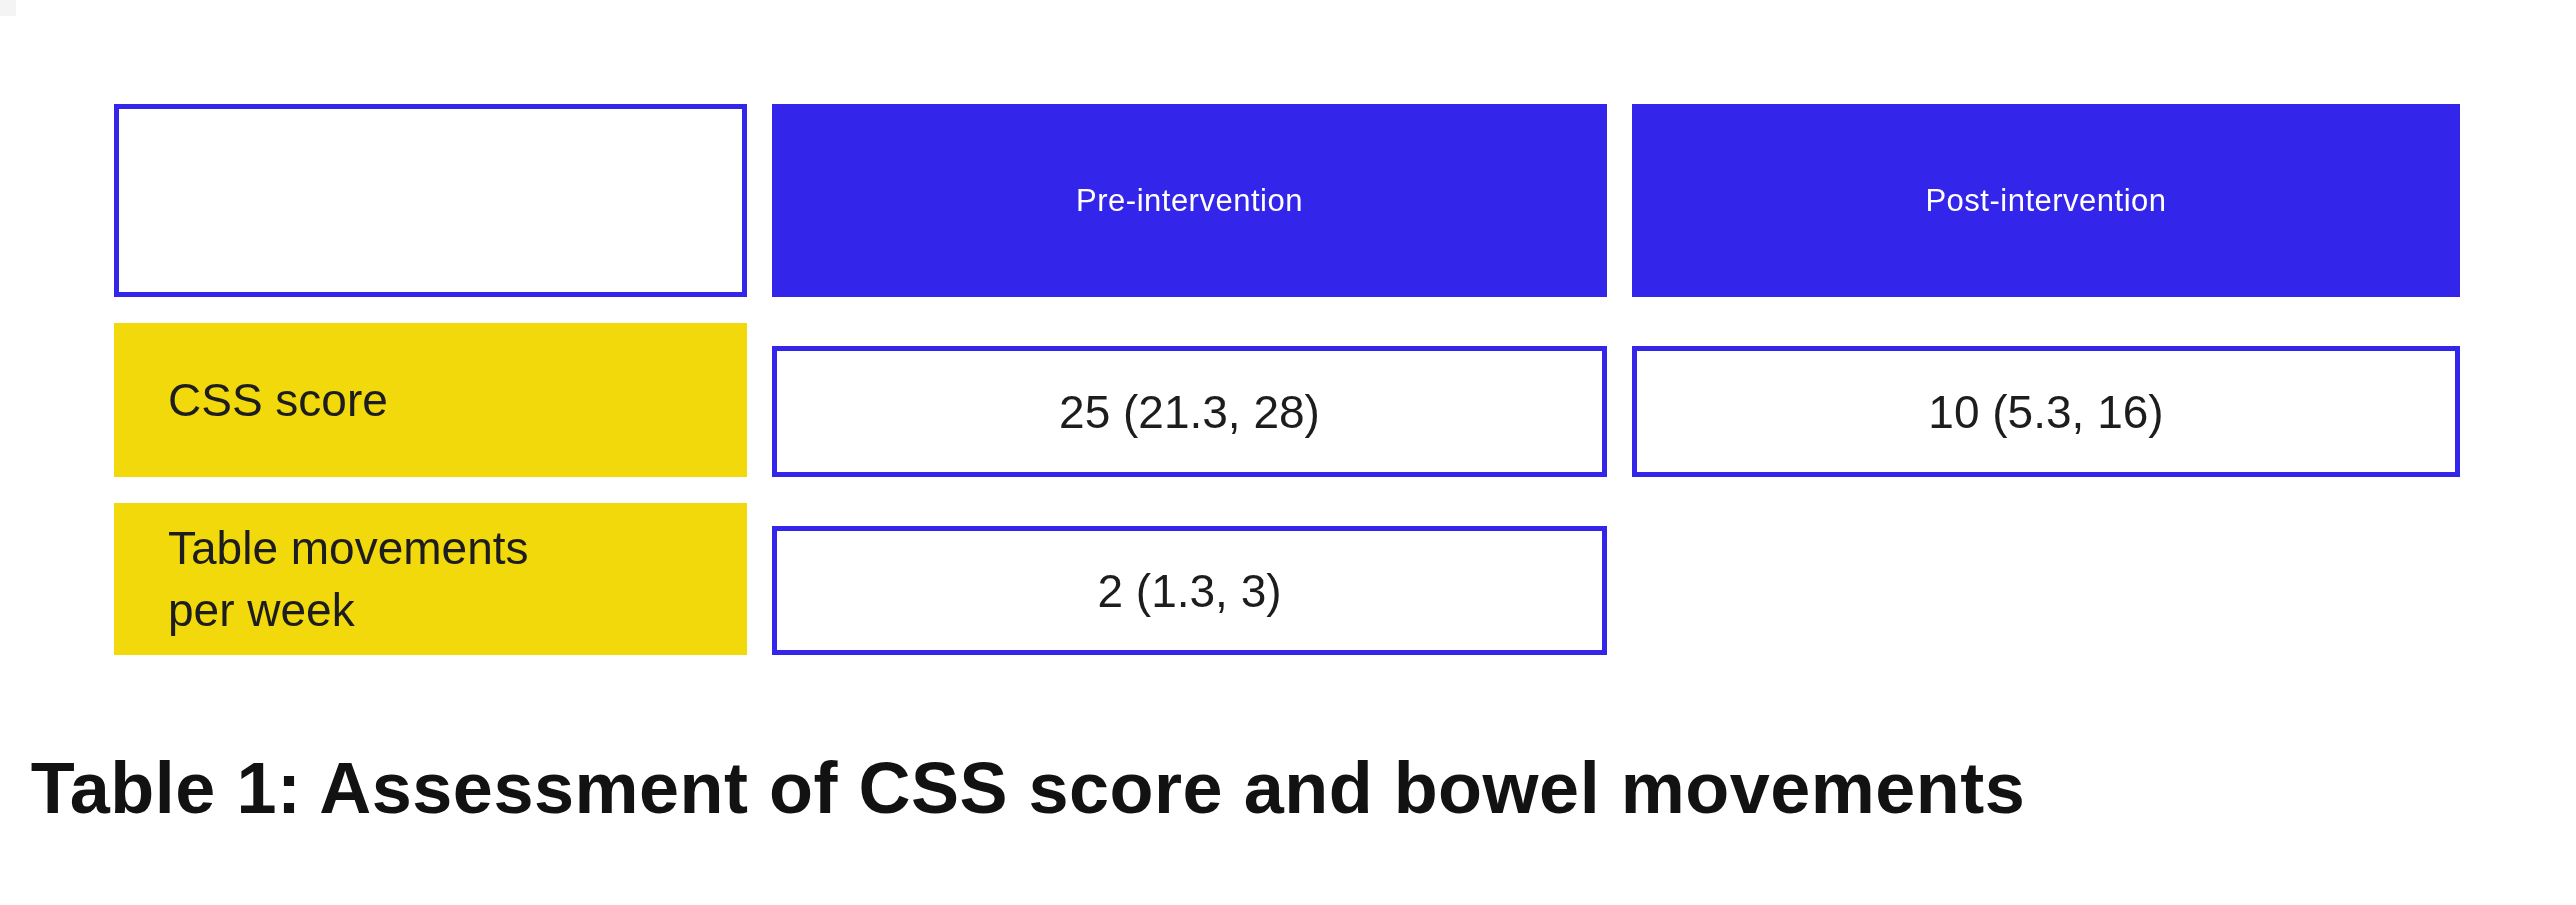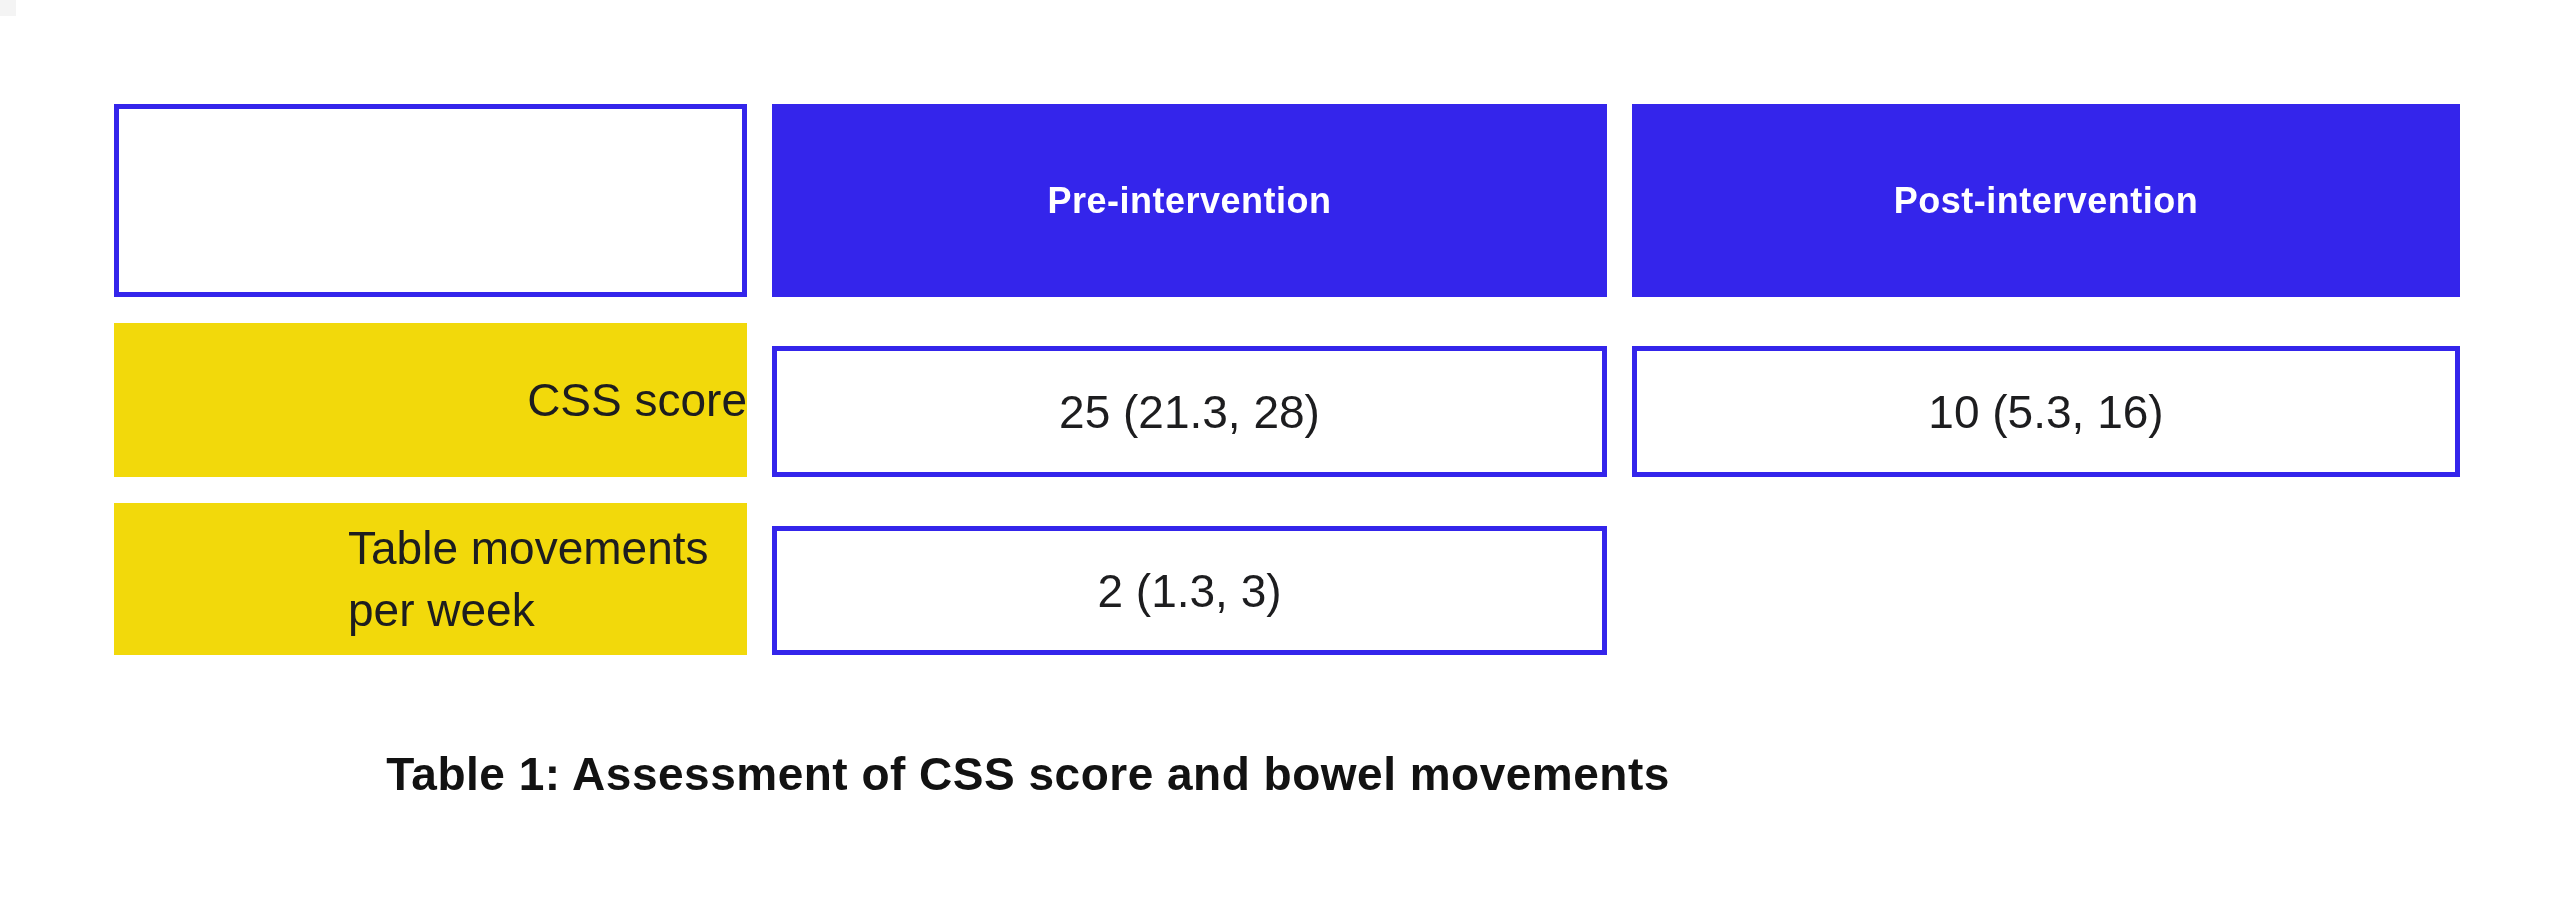--- a/index.html
+++ b/index.html
@@ -37,50 +37,50 @@
     display: flex;
     align-items: center;
   }
   .corner-cell {
     background: #ffffff;
     border: 5px solid var(--cell-border, #3425eb);
   }
   .header-cell {
     background: var(--header-bg, #3425eb);
     color: var(--header-text, #ffffff);
-    font-weight: bold;
-    font-size: 36px;
+    font-weight: normal;
+    font-size: 31px;
     justify-content: center;
     letter-spacing: 0.5px;
   }
   .label-cell {
     background: var(--label-bg, #f2d90b);
     font-size: 46px;
-    justify-content: flex-end;
+    padding-left: 54px;
   }
   .label-text {
     display: inline-block;
     max-width: 399px;
     line-height: 1.35;
   }
   .data-cell {
     background: #ffffff;
     border: 5px solid var(--cell-border, #3425eb);
     font-size: 46px;
     justify-content: center;
     margin-top: 23px;
   }
   .caption {
     position: absolute;
     left: 0;
     top: 747px;
     width: 2056px;
     text-align: center;
     font-weight: bold;
-    font-size: 46px;
+    font-size: 72px;
     letter-spacing: 0.5px;
     color: #121212;
   }
 </style>
 </head>
 <body>
 
 <div class="page">
 
   <div class="corner-artifact"></div>

